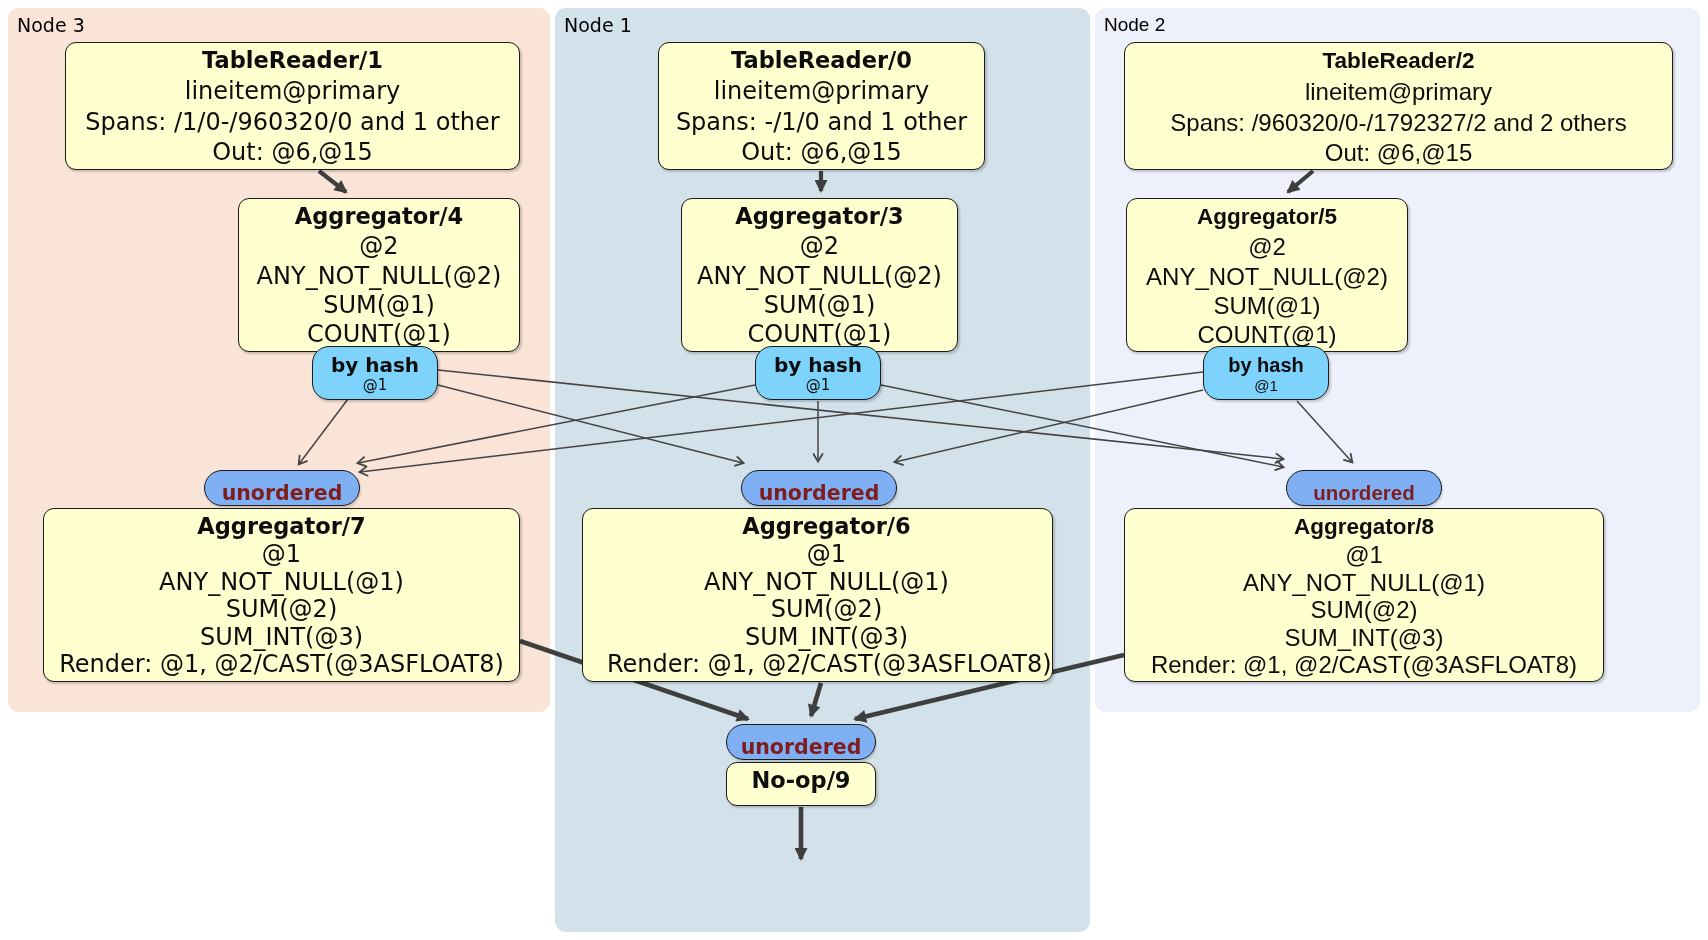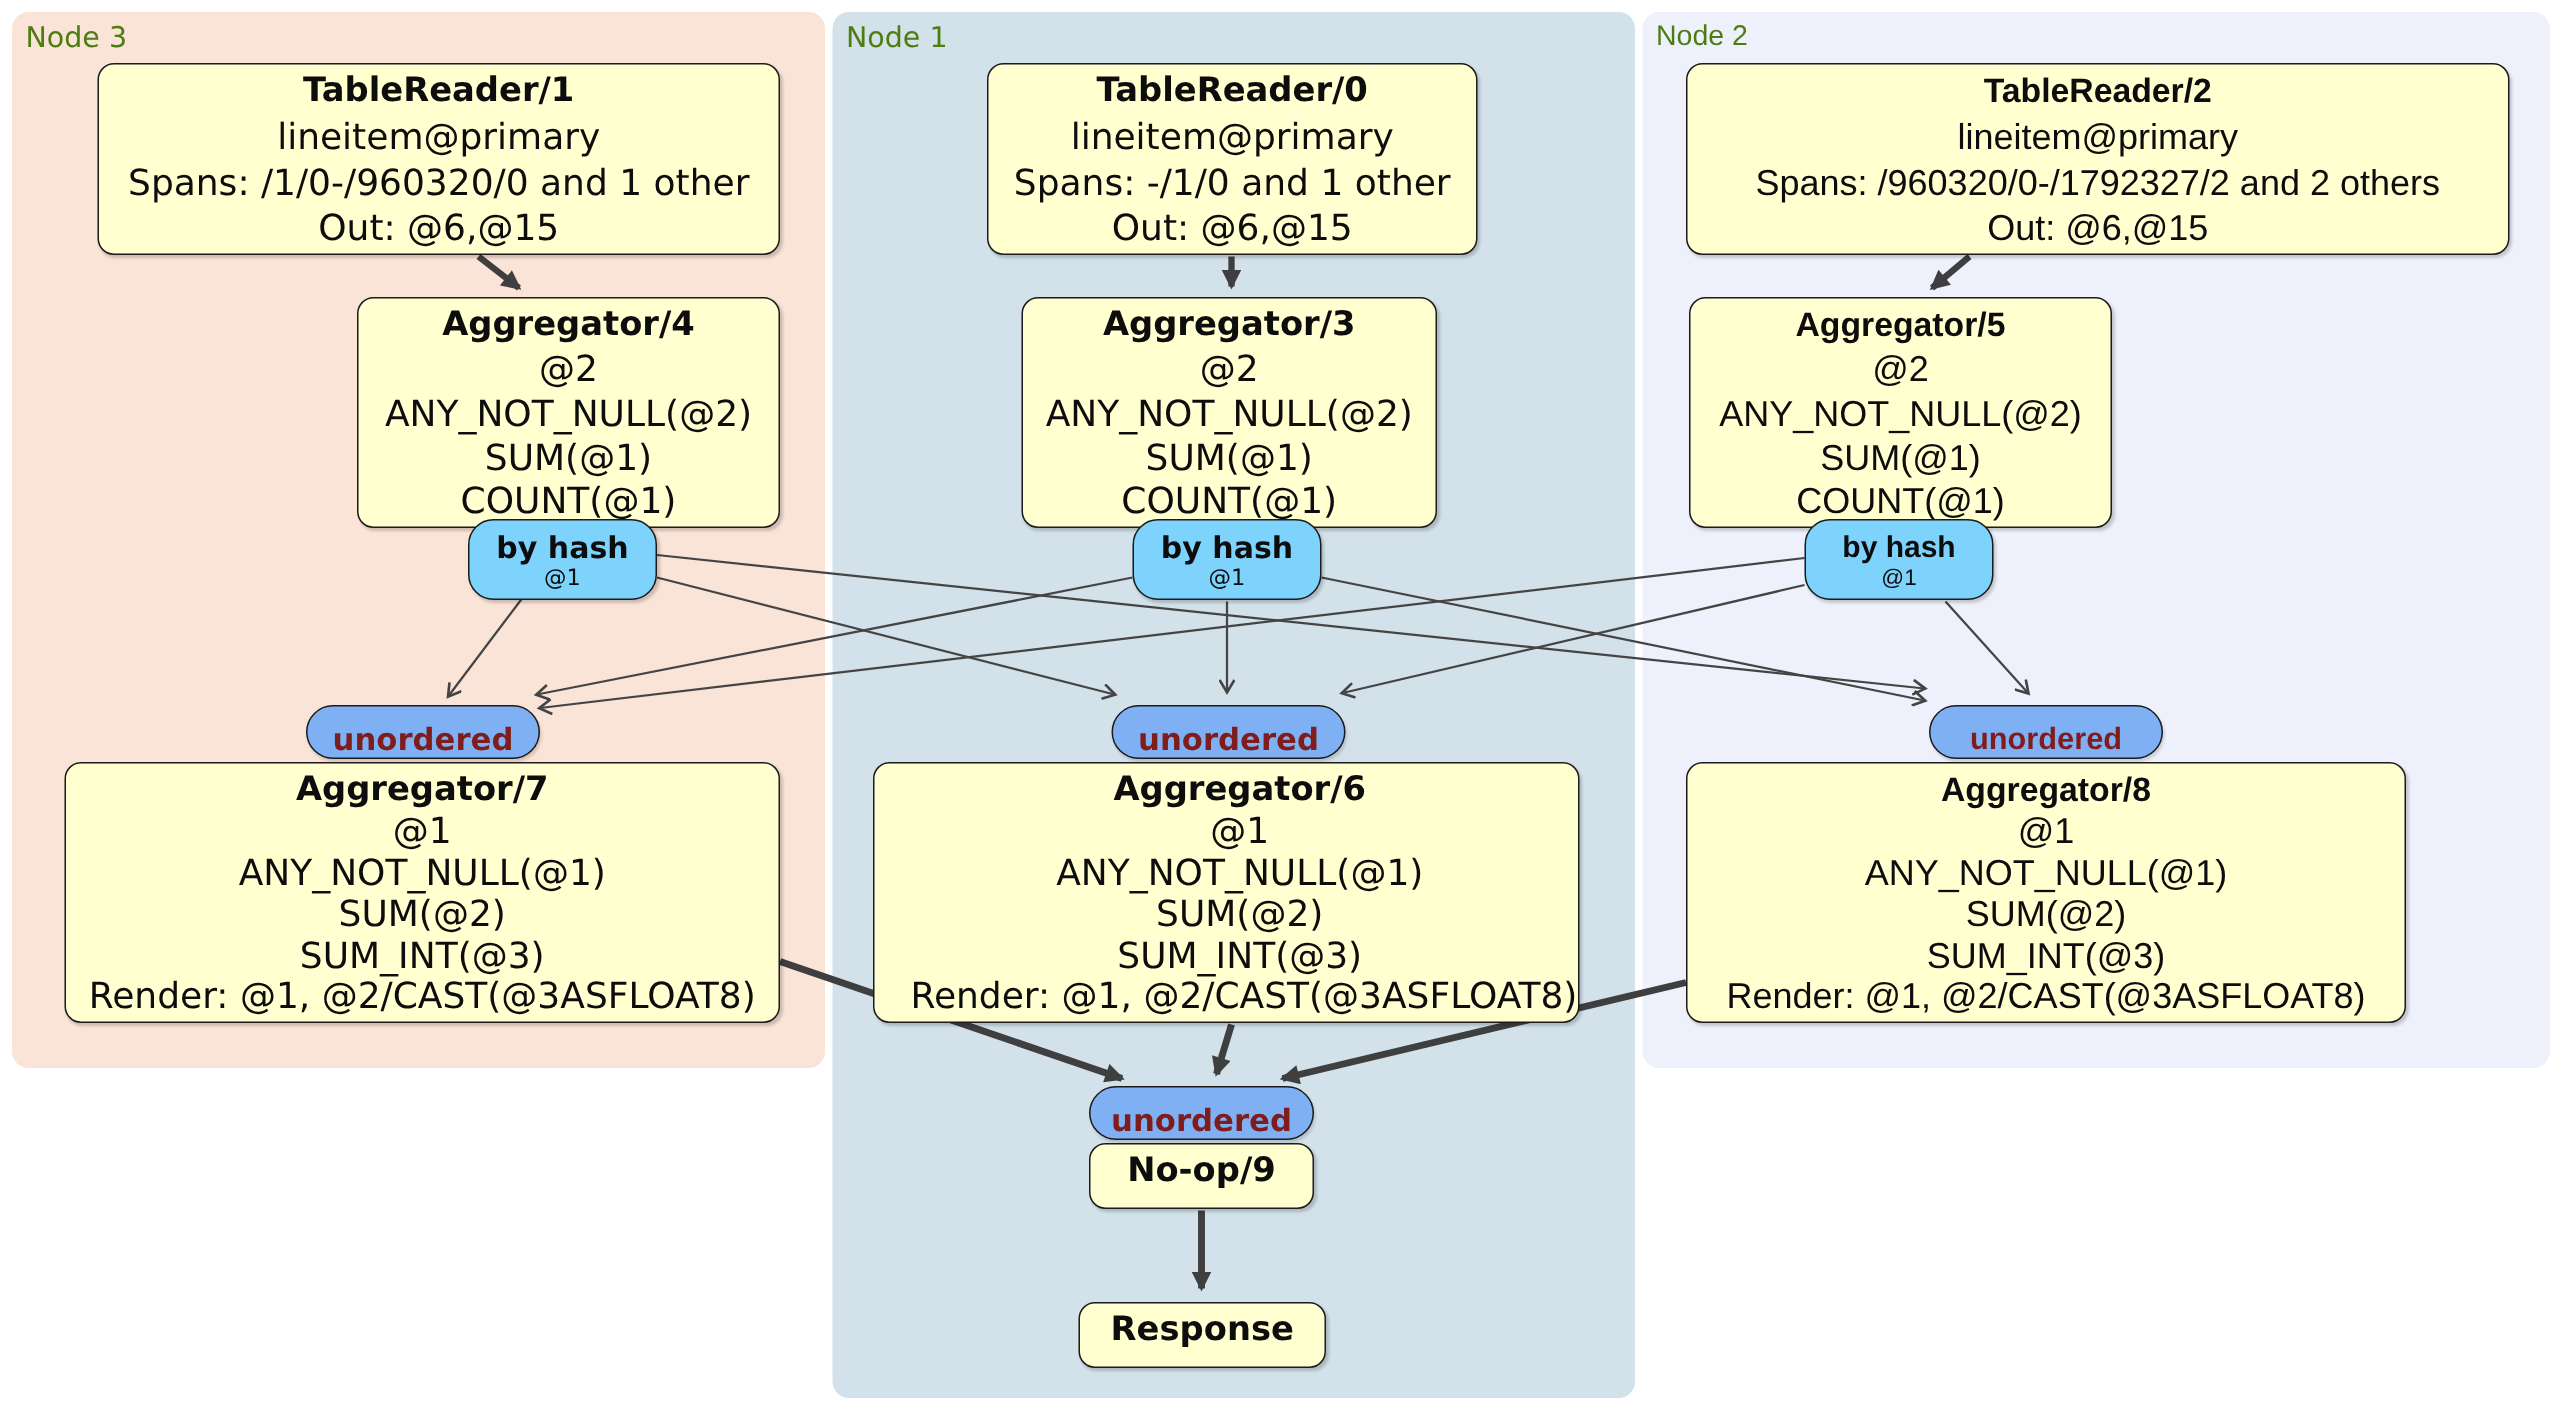--- a/index.html
+++ b/index.html
@@ -1,19 +1,19 @@
 <!DOCTYPE html>
 <html><head>
 <meta charset="utf-8">
 <style>
   html,body{margin:0;padding:0;background:#ffffff;}
   body{font-family:"DejaVu Sans",sans-serif;}
   .stage{position:relative;width:1708px;height:940px;overflow:hidden;background:#ffffff;}
   .region{position:absolute;border-radius:11px;}
-  .rlabel{position:absolute;left:9px;top:6px;font-size:19px;color:#4d7c0f;white-space:nowrap;}
+  .rlabel{position:absolute;left:9px;top:6px;font-size:19px;color:#000000;white-space:nowrap;}
   .edges{position:absolute;left:0;top:0;}
   .box{position:absolute;background:#ffffd0;border:1.7px solid #1b1b1b;border-radius:11px;
        box-sizing:border-box;display:flex;flex-direction:column;justify-content:space-between;
        text-align:center;color:#0d0d0d;padding:3px 6px;
        box-shadow:1.5px 2px 2px rgba(0,0,0,0.18);}
   .box .t{font-weight:bold;font-size:22.5px;line-height:29px;white-space:nowrap;}
   .box .l{font-size:24px;line-height:27px;white-space:nowrap;}
   .badge{position:absolute;background:#7dd3fc;border:1.7px solid #1b1b1b;border-radius:17px;
        box-sizing:border-box;display:flex;flex-direction:column;align-items:center;justify-content:center;
        color:#0d0d0d;box-shadow:1.5px 2px 2px rgba(0,0,0,0.18);}
@@ -137,23 +137,20 @@
   </div>
 
   <div class="pill" style="left:726px;top:724px;width:150px;height:36px;">
     <span>unordered</span>
   </div>
 
   <div class="box" style="left:726px;top:762px;width:150px;height:44px;">
     <div class="t">No-op/9</div>
   </div>
 
-  <div class="box" style="left:719px;top:868px;width:165px;height:44px;">
-    <div class="t">Response</div>
-  </div>
 
   <div class="box f2" style="left:1124px;top:42px;width:549px;height:128px;">
     <div class="t">TableReader/2</div>
     <div class="l">lineitem@primary</div>
     <div class="l">Spans: /960320/0-/1792327/2 and 2 others</div>
     <div class="l">Out: @6,@15</div>
   </div>
 
   <div class="box f2" style="left:1126px;top:198px;width:282px;height:154px;">
     <div class="t">Aggregator/5</div>

